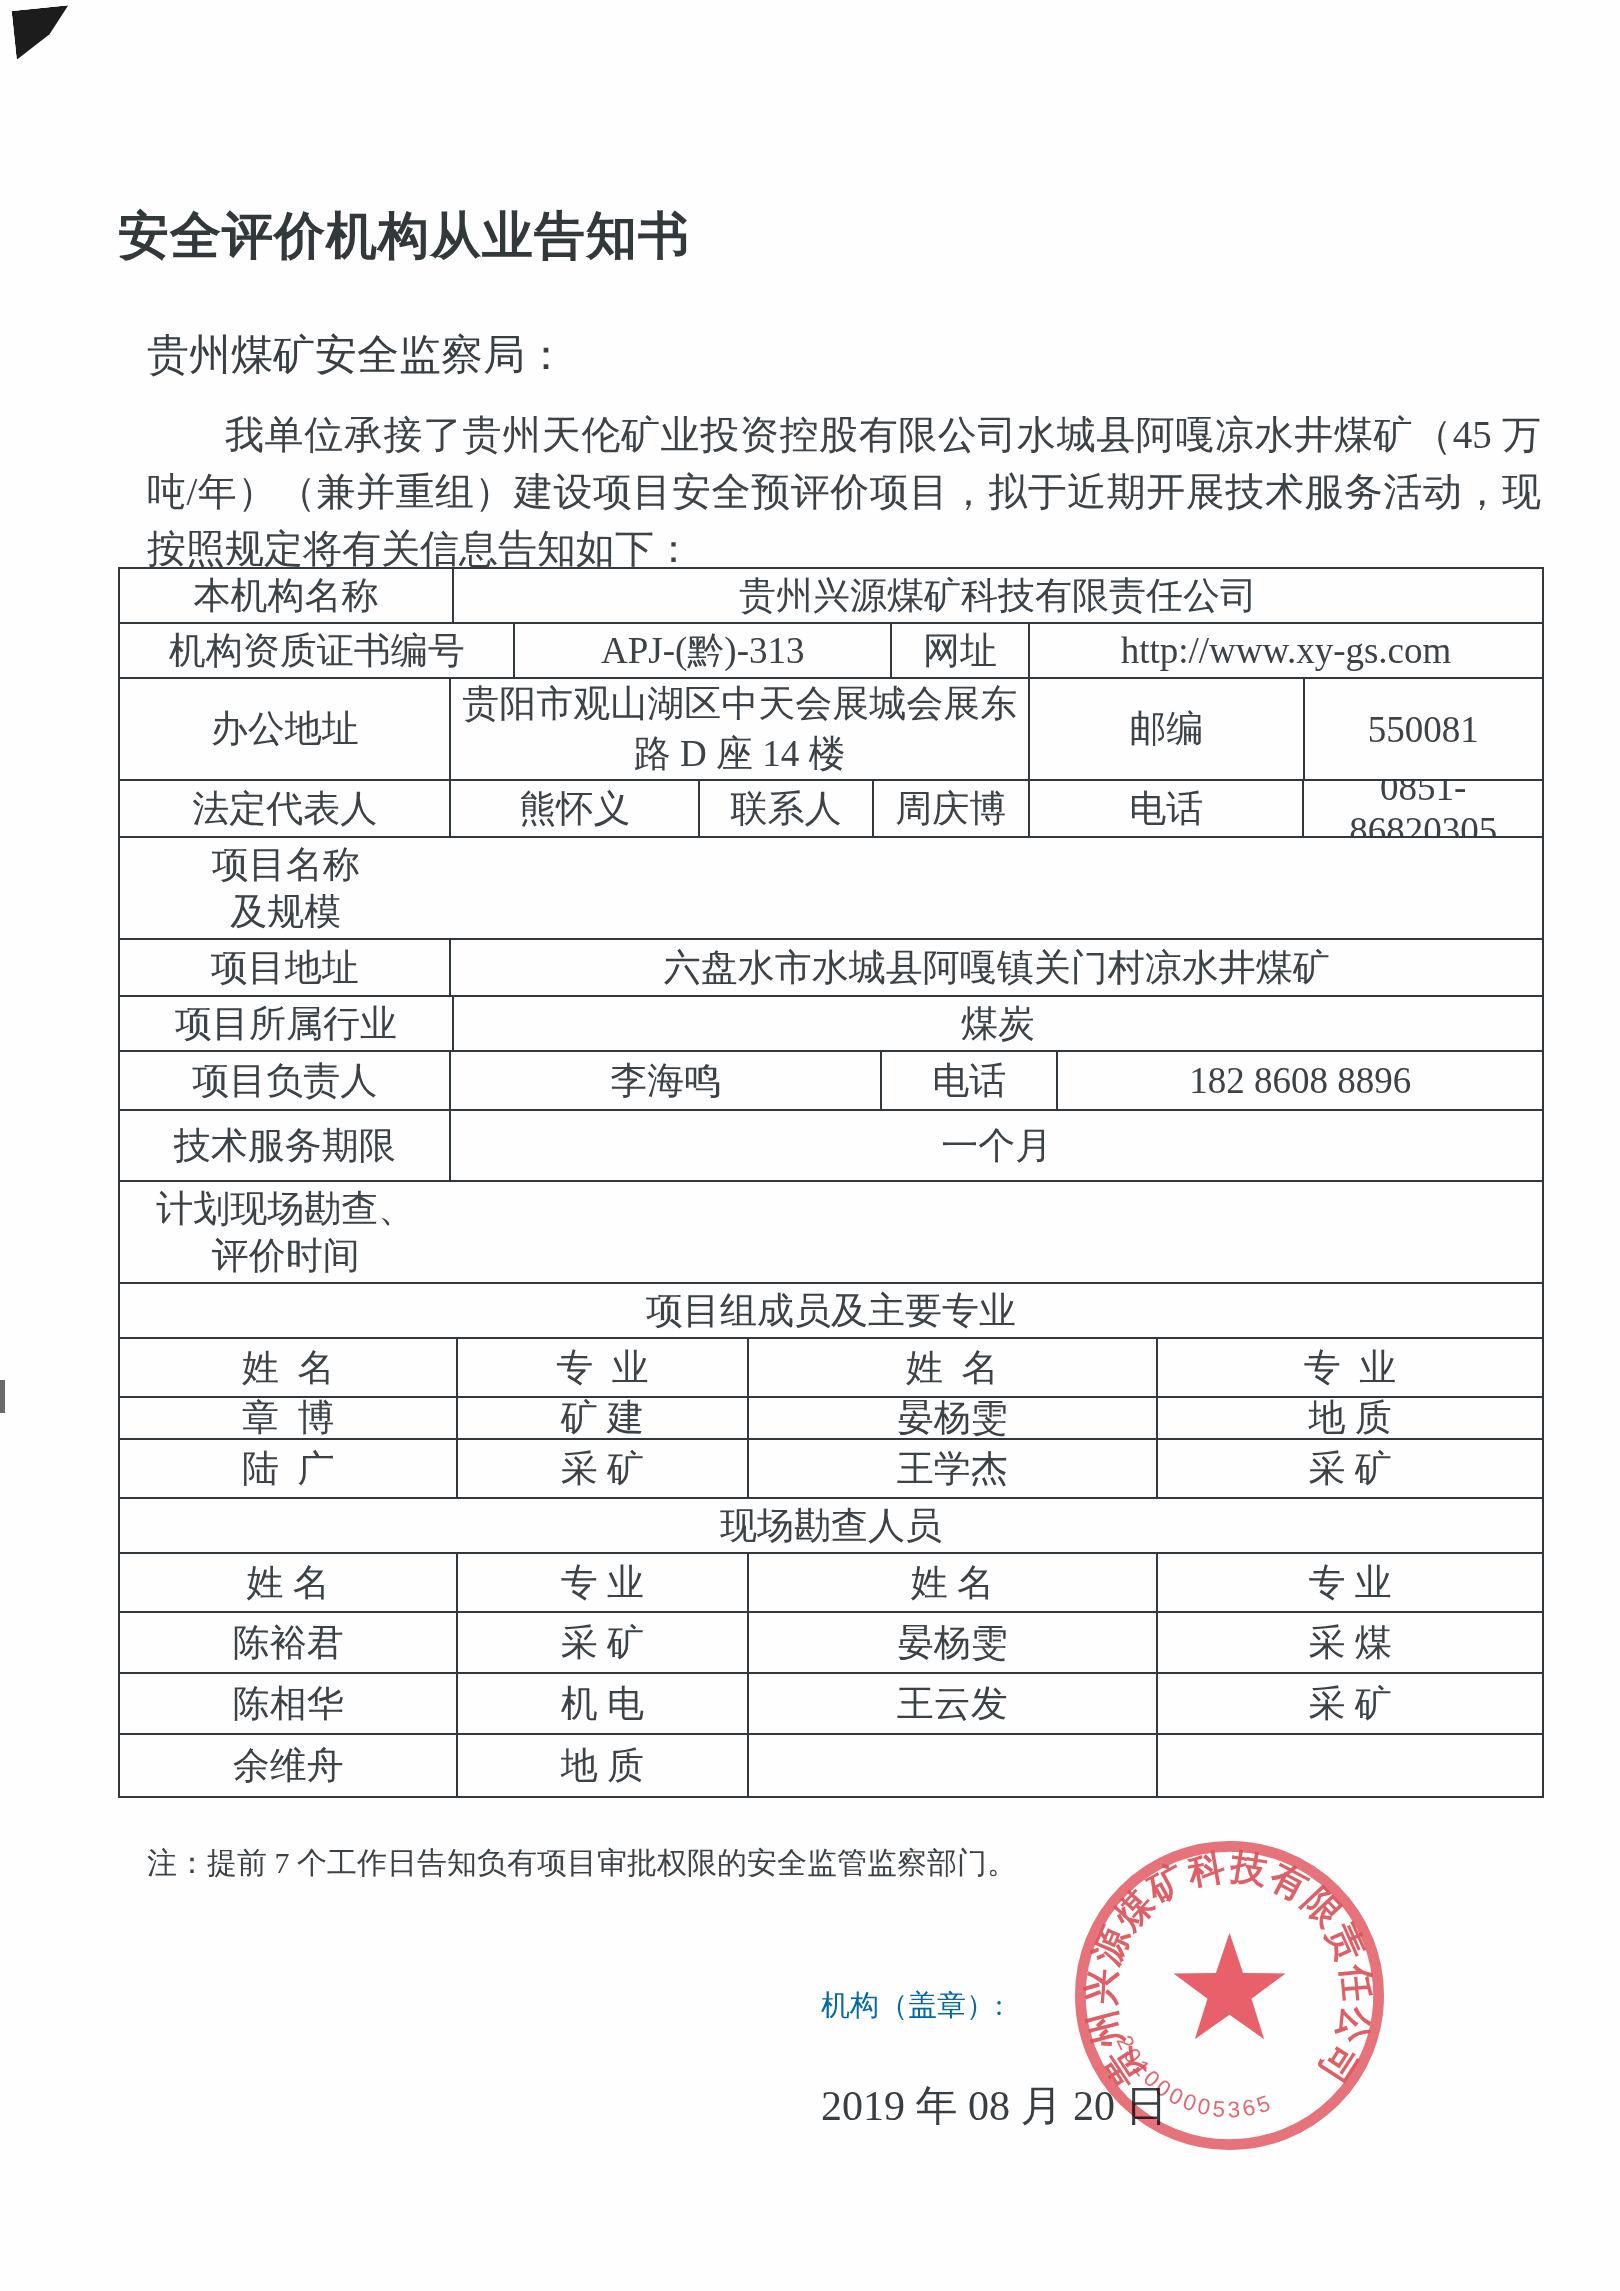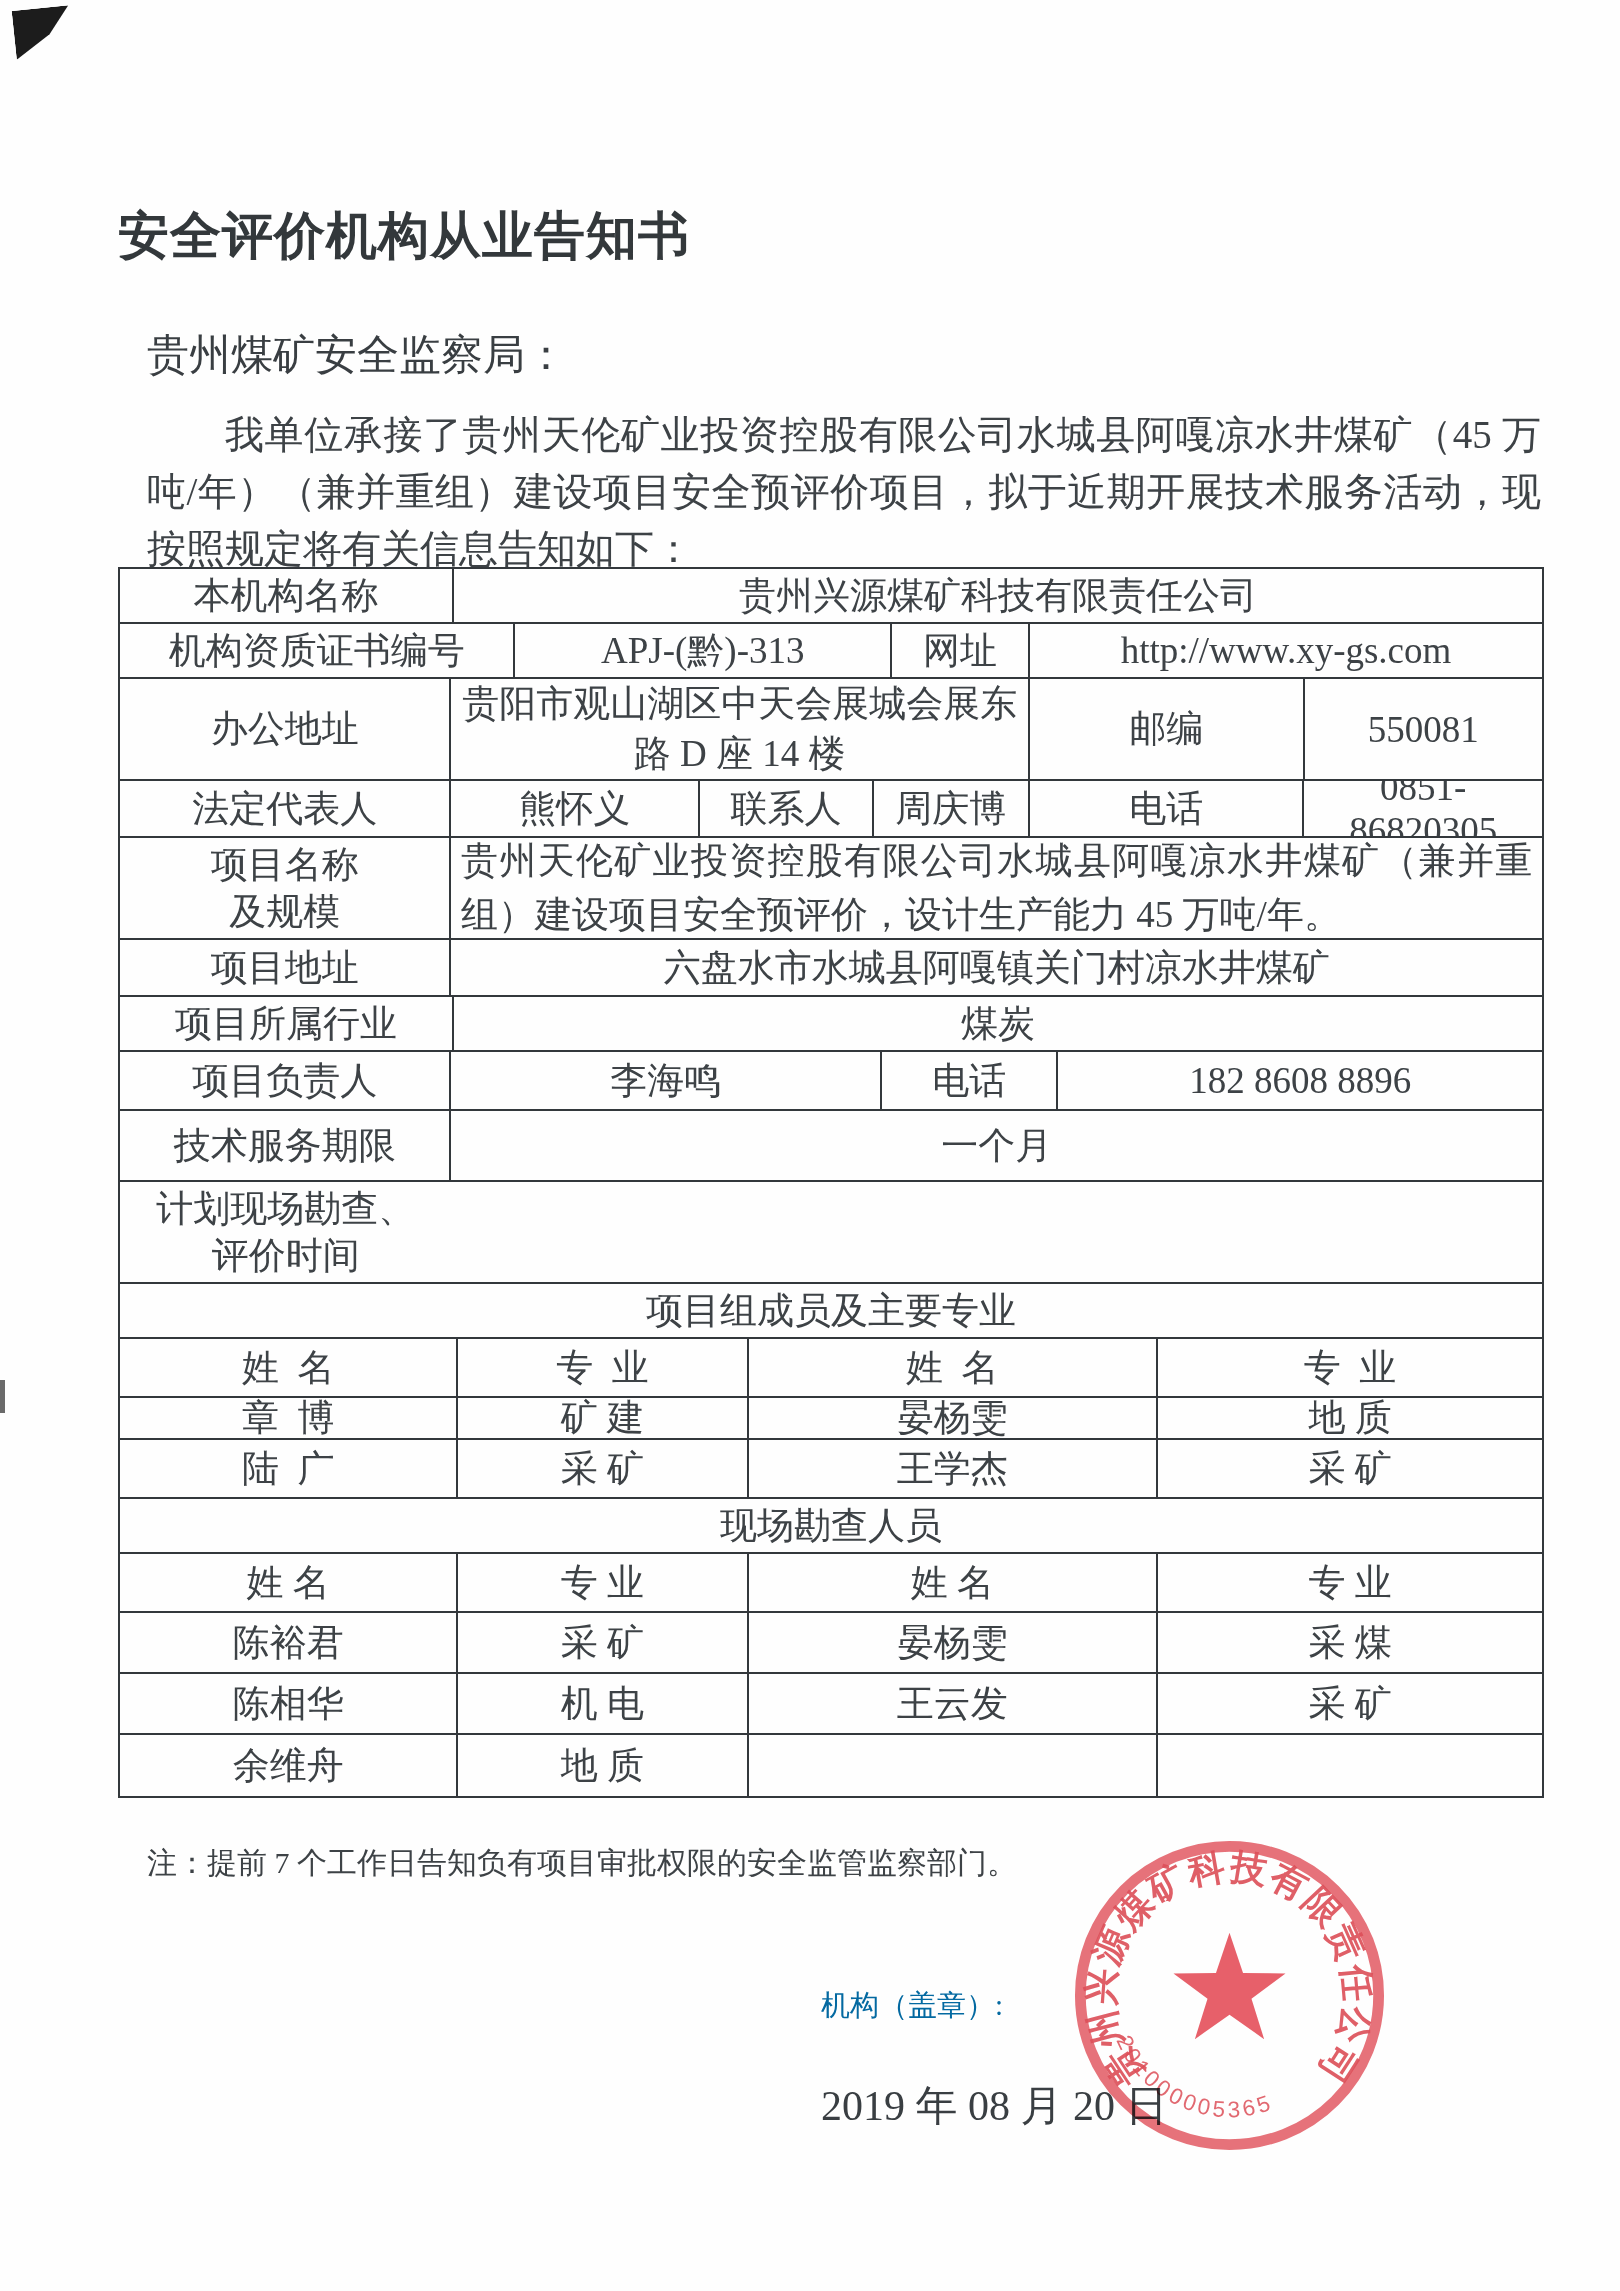--- a/index.html
+++ b/index.html
@@ -90,21 +90,20 @@
       <div class="tcell" style="width:11.0%">周庆博</div>
       <div class="tcell" style="width:19.3%">电话</div>
       <div class="tcell" style="width:16.7%">0851-86820305</div>
     </div>
 
     <div class="trow" style="height:102px">
       <div class="tcell" style="width:23.3%">
         <div class="ln">项目名称</div>
         <div class="ln">及规模</div>
       </div>
-      <div class="tcell wide-val" style="width:76.7%;align-items:flex-start;">贵州天伦矿业投资控股有限公司水城县阿嘎凉水井煤矿（兼并重组）建设项目安全预评价，设计生产能力 45 万吨/年。</div>
     </div>
 
     <div class="trow" style="height:57px">
       <div class="tcell" style="width:23.3%">项目地址</div>
       <div class="tcell" style="width:76.7%">六盘水市水城县阿嘎镇关门村凉水井煤矿</div>
     </div>
 
     <div class="trow" style="height:55px">
       <div class="tcell" style="width:23.5%">项目所属行业</div>
       <div class="tcell" style="width:76.5%">煤炭</div>

